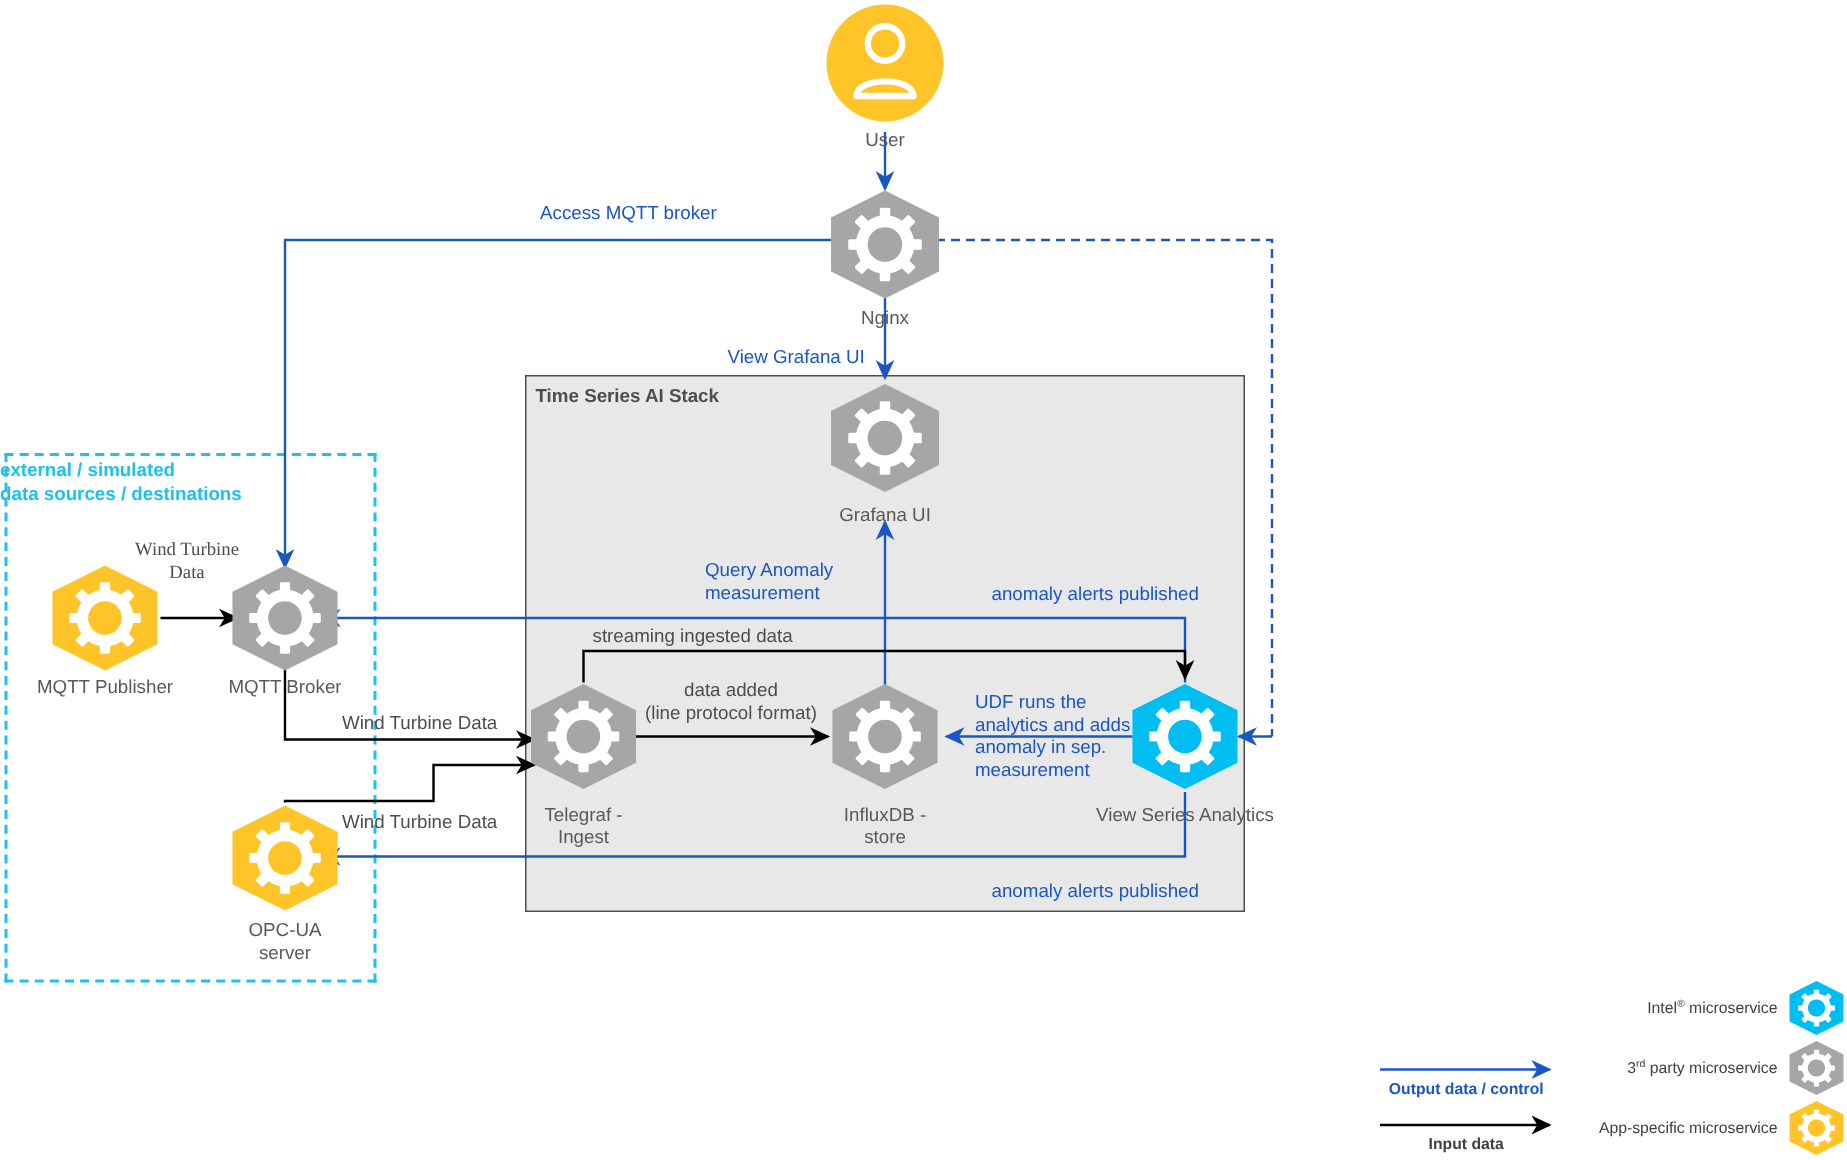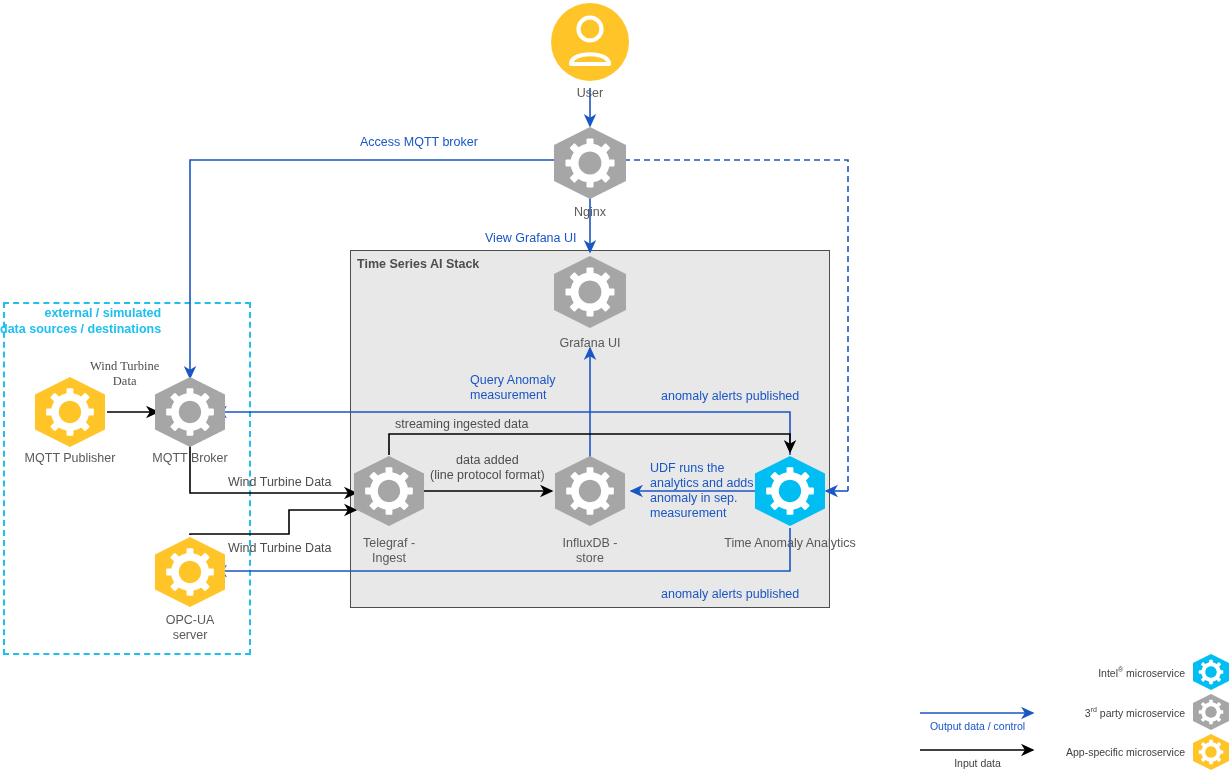--- a/index.html
+++ b/index.html
@@ -15,29 +15,29 @@
   .nodelabel{
     position:absolute;left:50%;transform:translateX(-50%);
     text-align:center;color:#595959;font-size:12.5px;line-height:15px;
     white-space:pre;
   }
   .edgelabel{
     position:absolute;font-size:12.5px;line-height:15px;white-space:pre;
   }
   .blue{color:#1a56c4;}
   .black{color:#4d4d4d;}
-  .cyanlbl{color:#1ec0f0;font-weight:bold;font-size:12.5px;line-height:16px;white-space:pre;text-align:right;}
+  .cyanlbl{color:#1ec0f0;font-weight:bold;font-size:12.5px;line-height:16px;white-space:pre;}
   .boxtitle{
     position:absolute;font-weight:bold;font-size:12.5px;color:#4d4d4d;white-space:pre;
   }
   .legend-txt{
     position:absolute;font-size:10.5px;color:#404040;text-align:right;white-space:pre;
   }
   .legend-line-lbl{
-    position:absolute;font-size:10.5px;white-space:pre;text-align:center;
+    position:absolute;font-size:10.5px;white-space:pre;text-align:center;font-weight:bold;
   }
   #stackbox{
     position:absolute;left:350px;top:250px;width:480px;height:358px;
     background:#e8e8e8;border:1.4px solid #4d4d4d;box-sizing:border-box;
   }
   #extbox{
     position:absolute;left:3px;top:302px;width:248px;height:353px;
     border:2px dashed #1ec0f0;box-sizing:border-box;
   }
   .sup{font-size:7px;vertical-align:super;}
@@ -259,21 +259,21 @@
         <rect x="13.5" y="33.5" width="8" height="7" rx="1"></rect>
         <rect x="54.5" y="33.5" width="8" height="7" rx="1"></rect>
         <rect x="19.3" y="18.3" width="7" height="8" rx="1" transform="rotate(-45 22.8 22.3)"></rect>
         <rect x="49.7" y="47.7" width="7" height="8" rx="1" transform="rotate(-45 53.2 51.7)"></rect>
         <rect x="49.7" y="18.3" width="7" height="8" rx="1" transform="rotate(45 53.2 22.3)"></rect>
         <rect x="19.3" y="47.7" width="7" height="8" rx="1" transform="rotate(45 22.8 51.7)"></rect>
       </g>
       <circle cx="38" cy="37" r="7.5" fill="#00BEF2"></circle>
     </svg>
   </div>
-  <div class="nodelabel" style="left:790px;top:536px;">Time Anomaly Analytics</div>
+  <div class="nodelabel" style="left:790px;top:536px;">View Series Analytics</div>
 
   <div class="edgelabel blue" style="left:360px;top:135px;">Access MQTT broker</div>
 
 
   <div class="edgelabel blue" style="left:485px;top:231px;">View Grafana UI</div>
 
   <div class="edgelabel blue" style="left:470px;top:373px;">Query Anomaly
 measurement</div>
 
   <div class="edgelabel blue" style="left:661px;top:389px;">anomaly alerts published</div>

